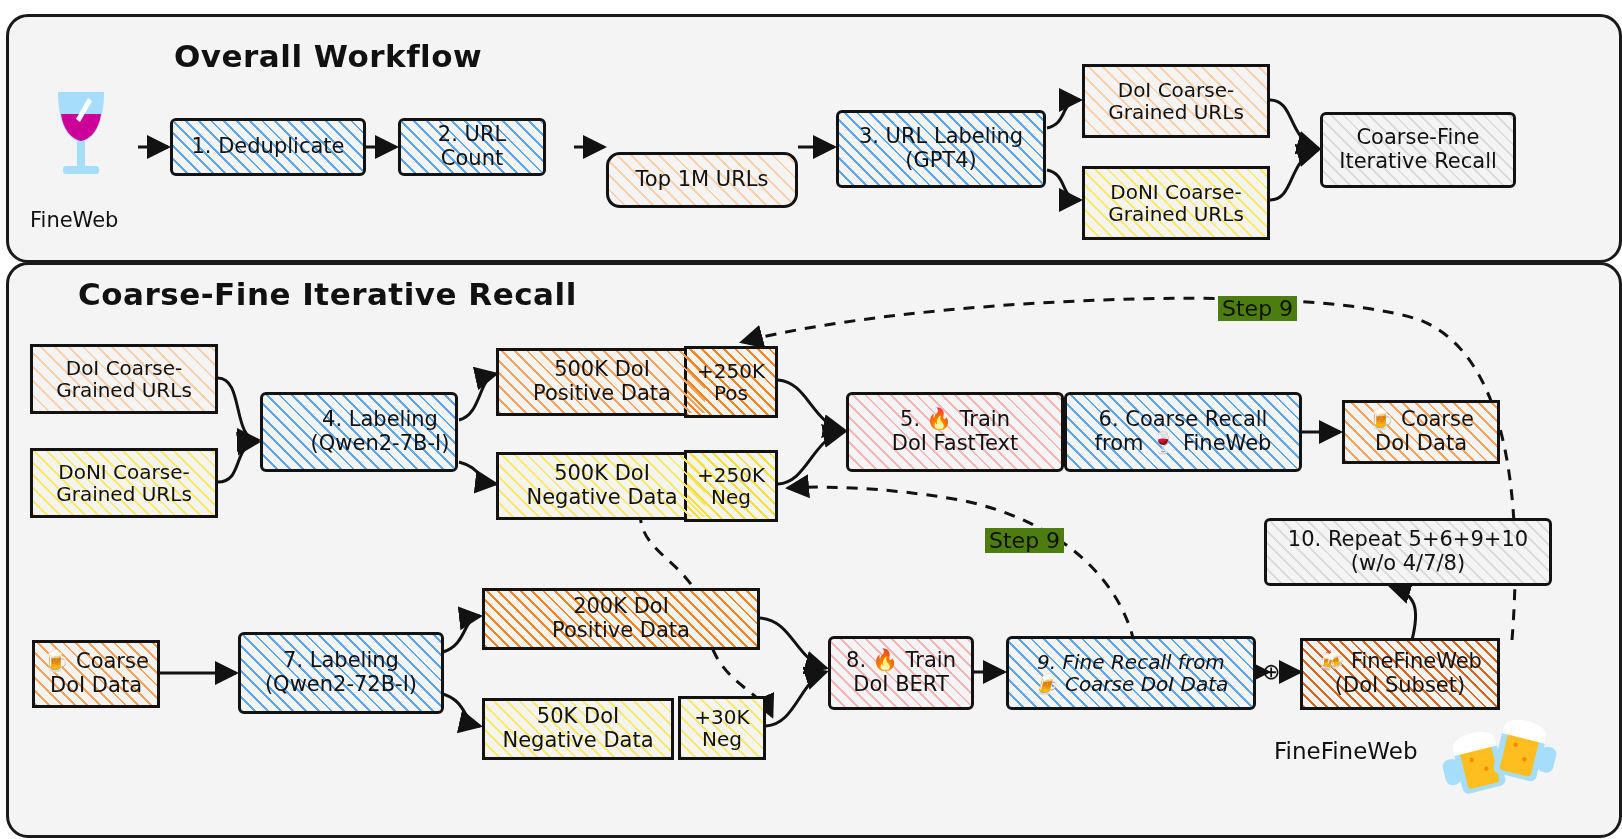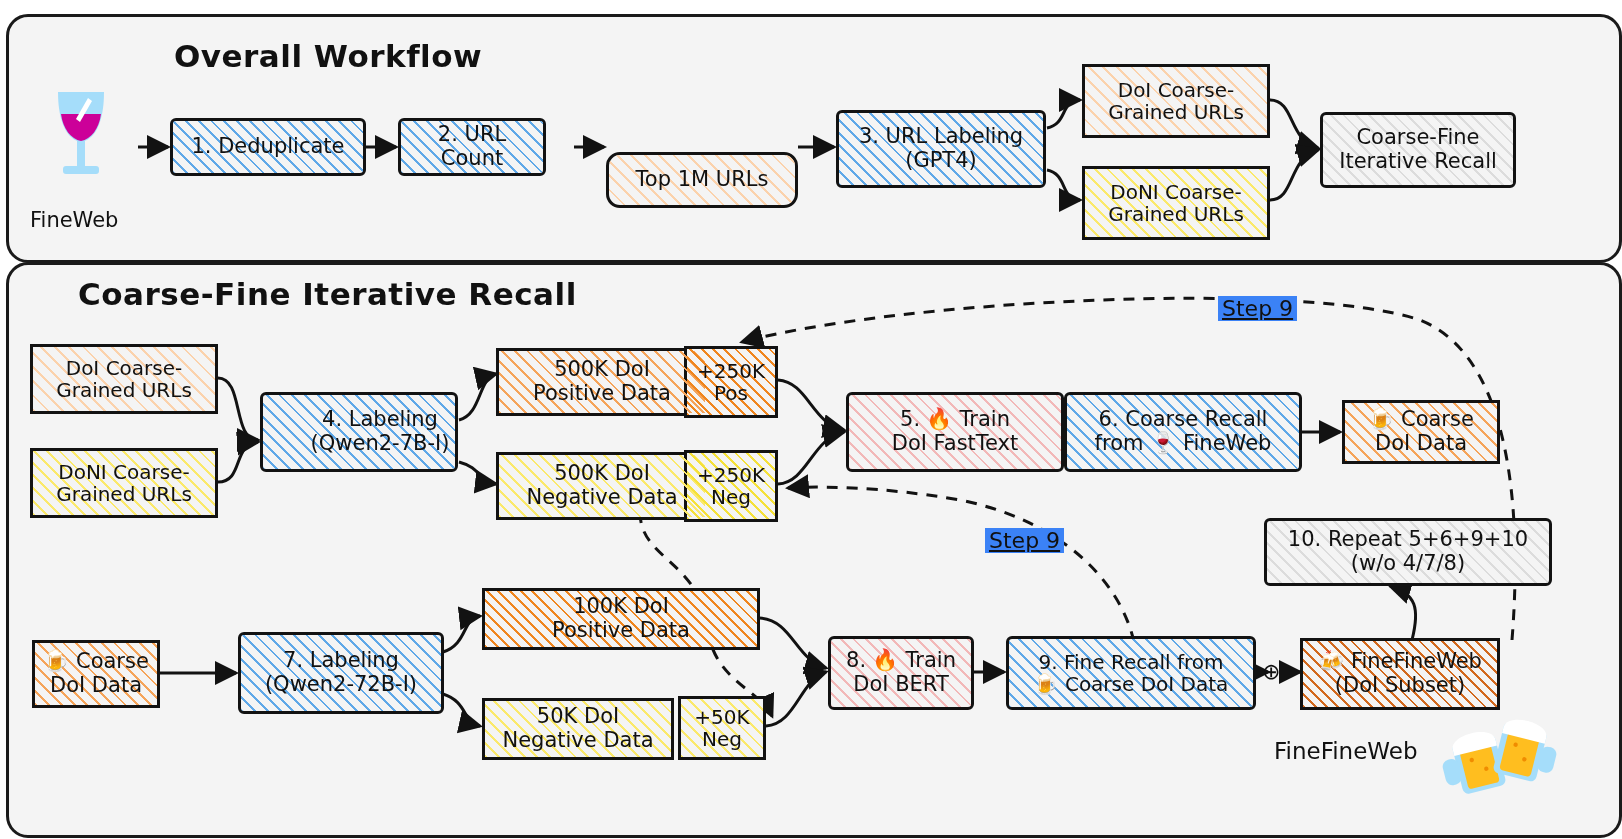--- a/index.html
+++ b/index.html
@@ -25,21 +25,21 @@
   .h-orange::before{background:repeating-linear-gradient(45deg,#f5a45a 0 2px,transparent 2px 9px);}
   .h-orange-lt::before{background:repeating-linear-gradient(45deg,#fbd2ac 0 2px,transparent 2px 10px);}
   .h-orange-dk::before{background:repeating-linear-gradient(45deg,#f0861f 0 2px,transparent 2px 8px);}
   .h-orange-br::before{background:repeating-linear-gradient(45deg,#d2691e 0 2px,transparent 2px 8px);}
   .h-yellow::before{background:repeating-linear-gradient(45deg,#fbe96b 0 2px,transparent 2px 9px);}
   .h-yellow-dk::before{background:repeating-linear-gradient(45deg,#f5e13a 0 2px,transparent 2px 8px);}
   .h-pink::before{background:repeating-linear-gradient(45deg,#f2b8b8 0 2px,transparent 2px 9px);}
   .h-grey::before{background:repeating-linear-gradient(45deg,#dcdcdc 0 2px,transparent 2px 9px);}
 
   .cap{position:absolute;color:#111;font-family:"DejaVu Sans", sans-serif;}
-  .steplbl{position:absolute;color:#111;font-family:"DejaVu Sans", sans-serif;background:#3b82f6;padding:0 4px;text-decoration:underline;}
+  .steplbl{position:absolute;color:#111;font-family:"DejaVu Sans", sans-serif;background:#4d7c0f;padding:0 4px;}
   .plusop{position:absolute;color:#111;font-size:22px;line-height:1;}
 </style>
 </head>
 <body>
 
 <div id="canvas">
 
   <div class="panel" style="left:6px;top:14px;width:1610px;height:243px;"></div>
   <div class="panel" style="left:6px;top:262px;width:1610px;height:570px;"></div>
 
@@ -190,37 +190,37 @@
 
   <div class="node round h-orange" style="left:32px;top:640px;width:128px;height:68px;font-size:21px;">
     <span class="t">🍺 Coarse
 DoI Data</span>
   </div>
   <div class="node rect h-blue" style="left:238px;top:632px;width:206px;height:82px;font-size:21px;">
     <span class="t">7. Labeling
 (Qwen2-72B-I)</span>
   </div>
   <div class="node round h-orange-dk" style="left:482px;top:588px;width:278px;height:62px;font-size:21px;">
-    <span class="t">100K DoI
+    <span class="t">200K DoI
 Positive Data</span>
   </div>
   <div class="node round h-yellow" style="left:482px;top:698px;width:192px;height:62px;font-size:21px;">
     <span class="t">50K DoI
 Negative Data</span>
   </div>
   <div class="node round h-yellow" style="left:678px;top:696px;width:88px;height:64px;font-size:20px;">
-    <span class="t">+50K
+    <span class="t">+30K
 Neg</span>
   </div>
 
   <div class="node rect h-pink" style="left:828px;top:636px;width:146px;height:74px;font-size:21px;">
     <span class="t">8. 🔥 Train
 DoI BERT</span>
   </div>
-  <div class="node rect h-blue" style="left:1006px;top:636px;width:250px;height:74px;font-size:20px;">
+  <div class="node rect h-blue" style="left:1006px;top:636px;width:250px;height:74px;font-size:20px;font-style:italic;">
     <span class="t">9. Fine Recall from
 🍺 Coarse DoI Data</span>
   </div>
 
   <div class="plusop" style="left:1262px;top:661px;">⊕</div>
 
   <div class="node round h-orange-br" style="left:1300px;top:638px;width:200px;height:72px;font-size:21px;">
     <span class="t">🍻 FineFineWeb
 (DoI Subset)</span>
   </div>

